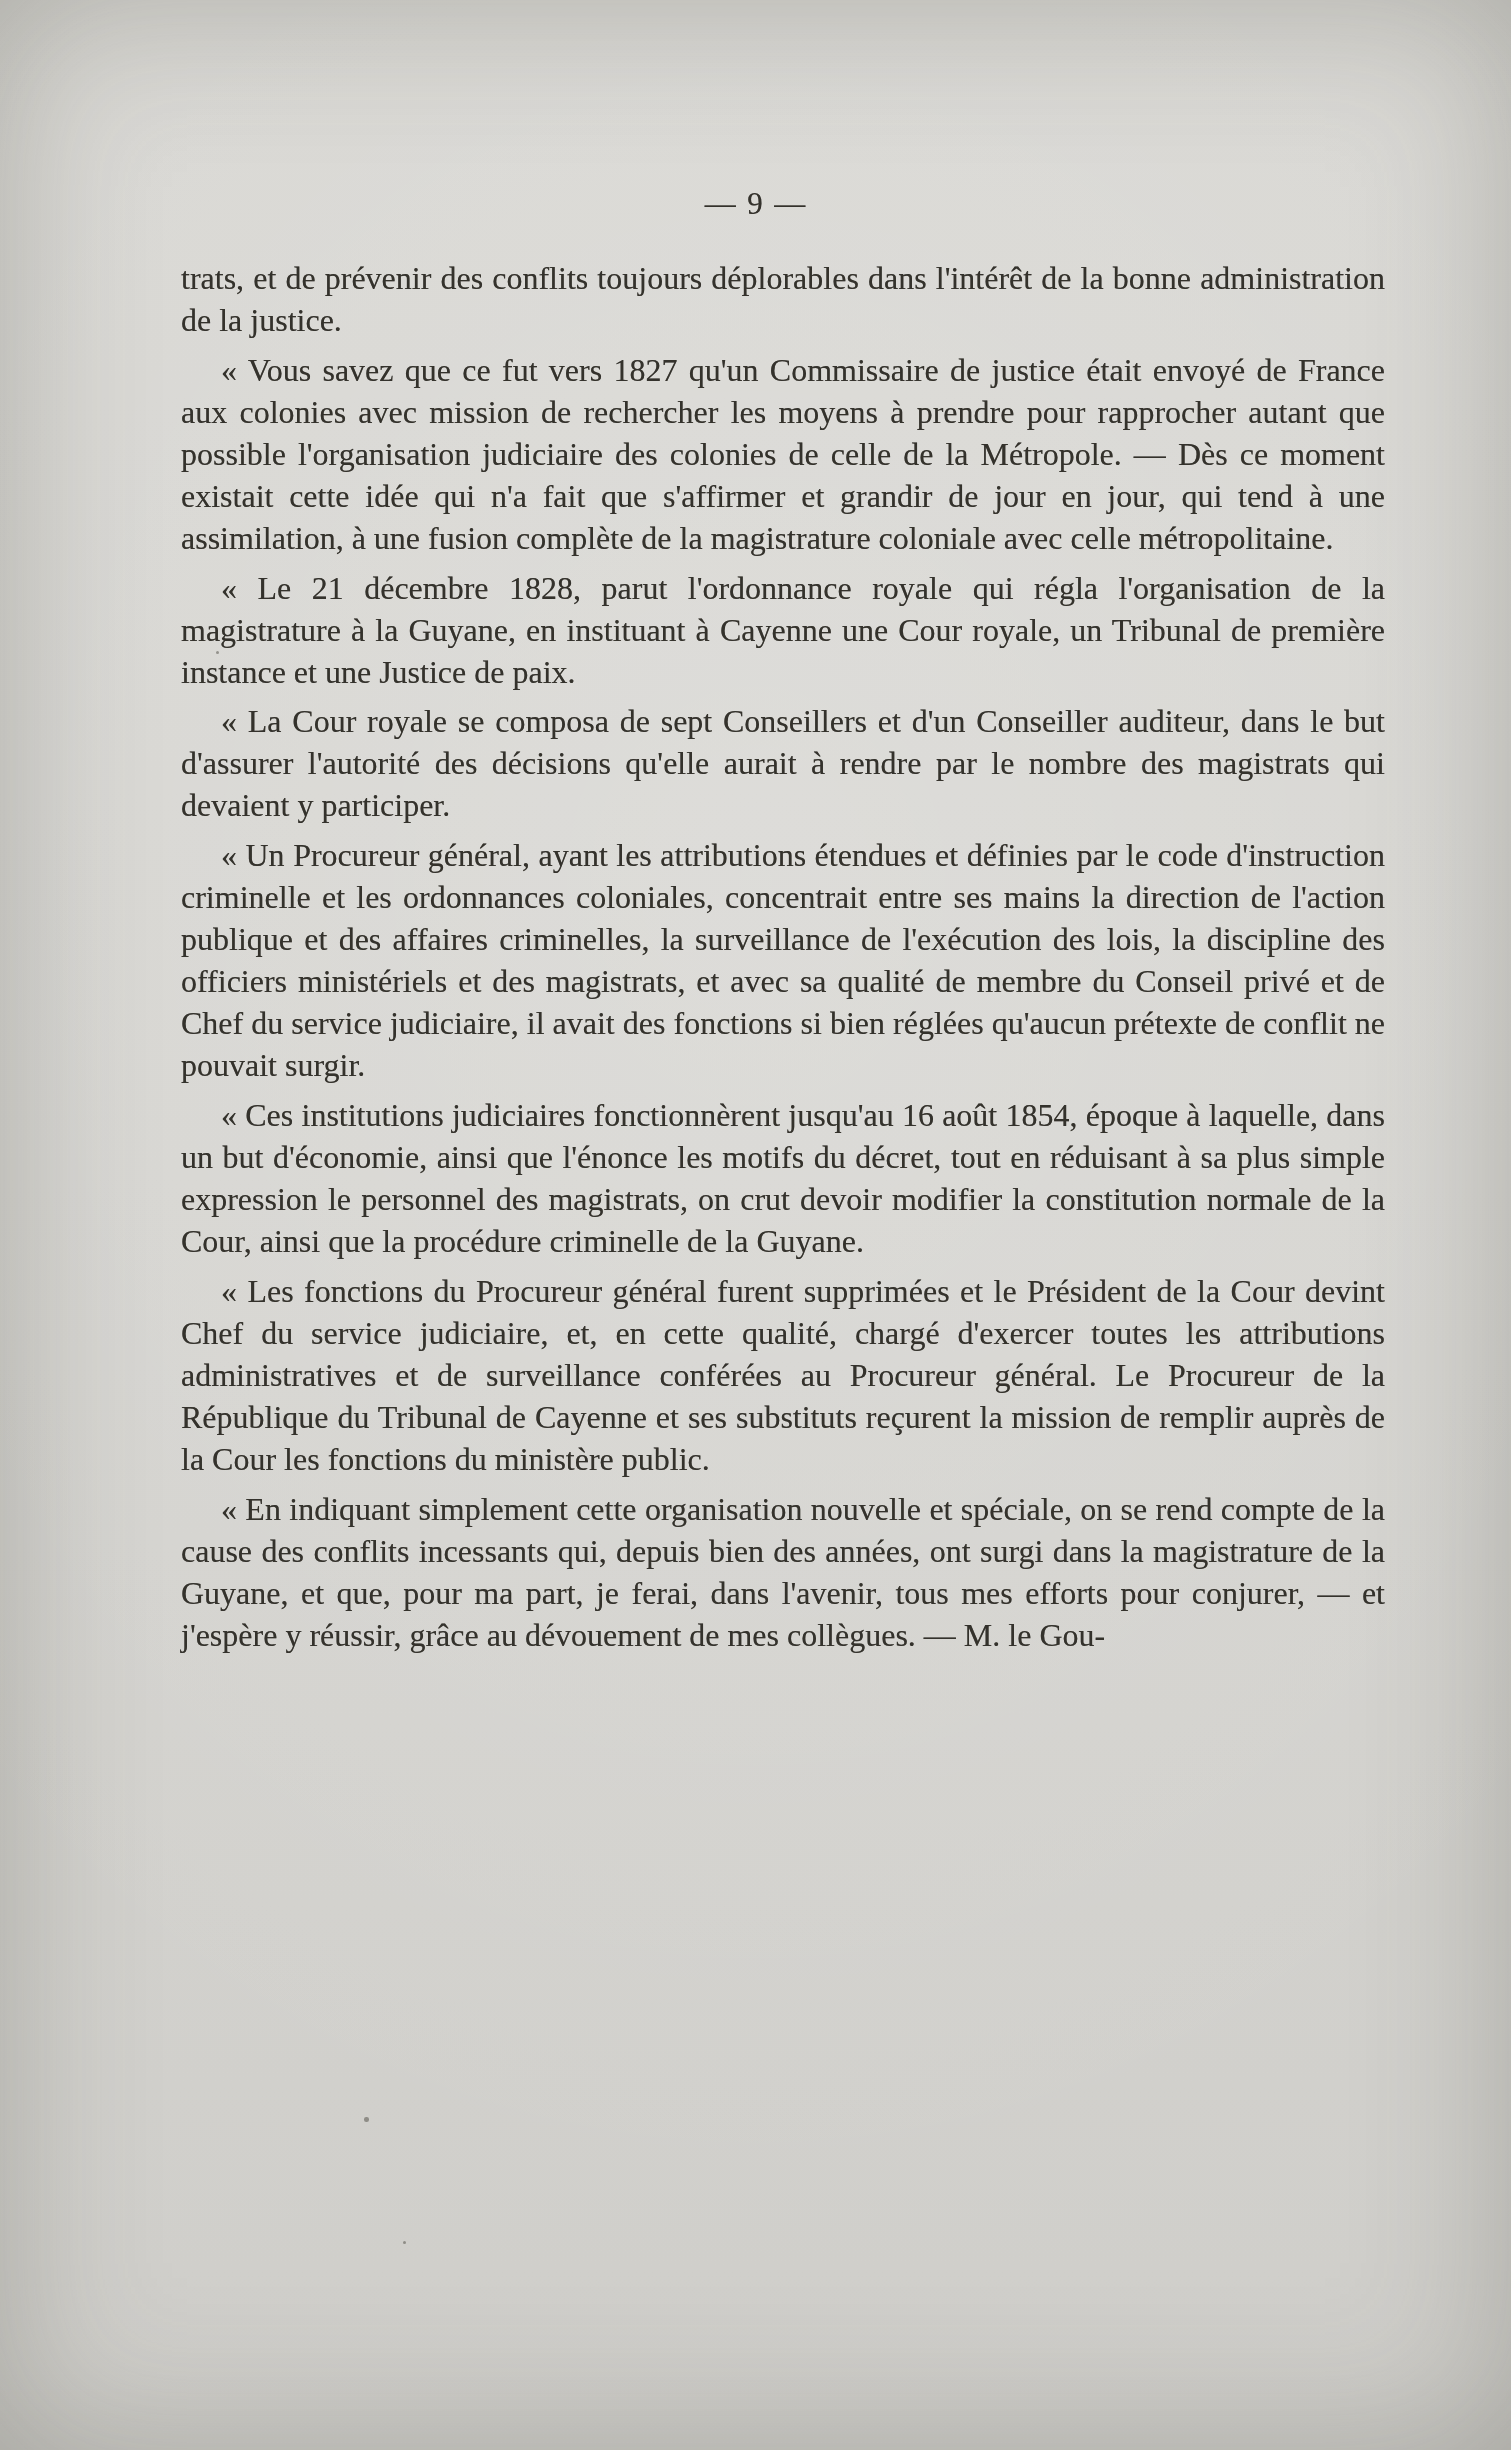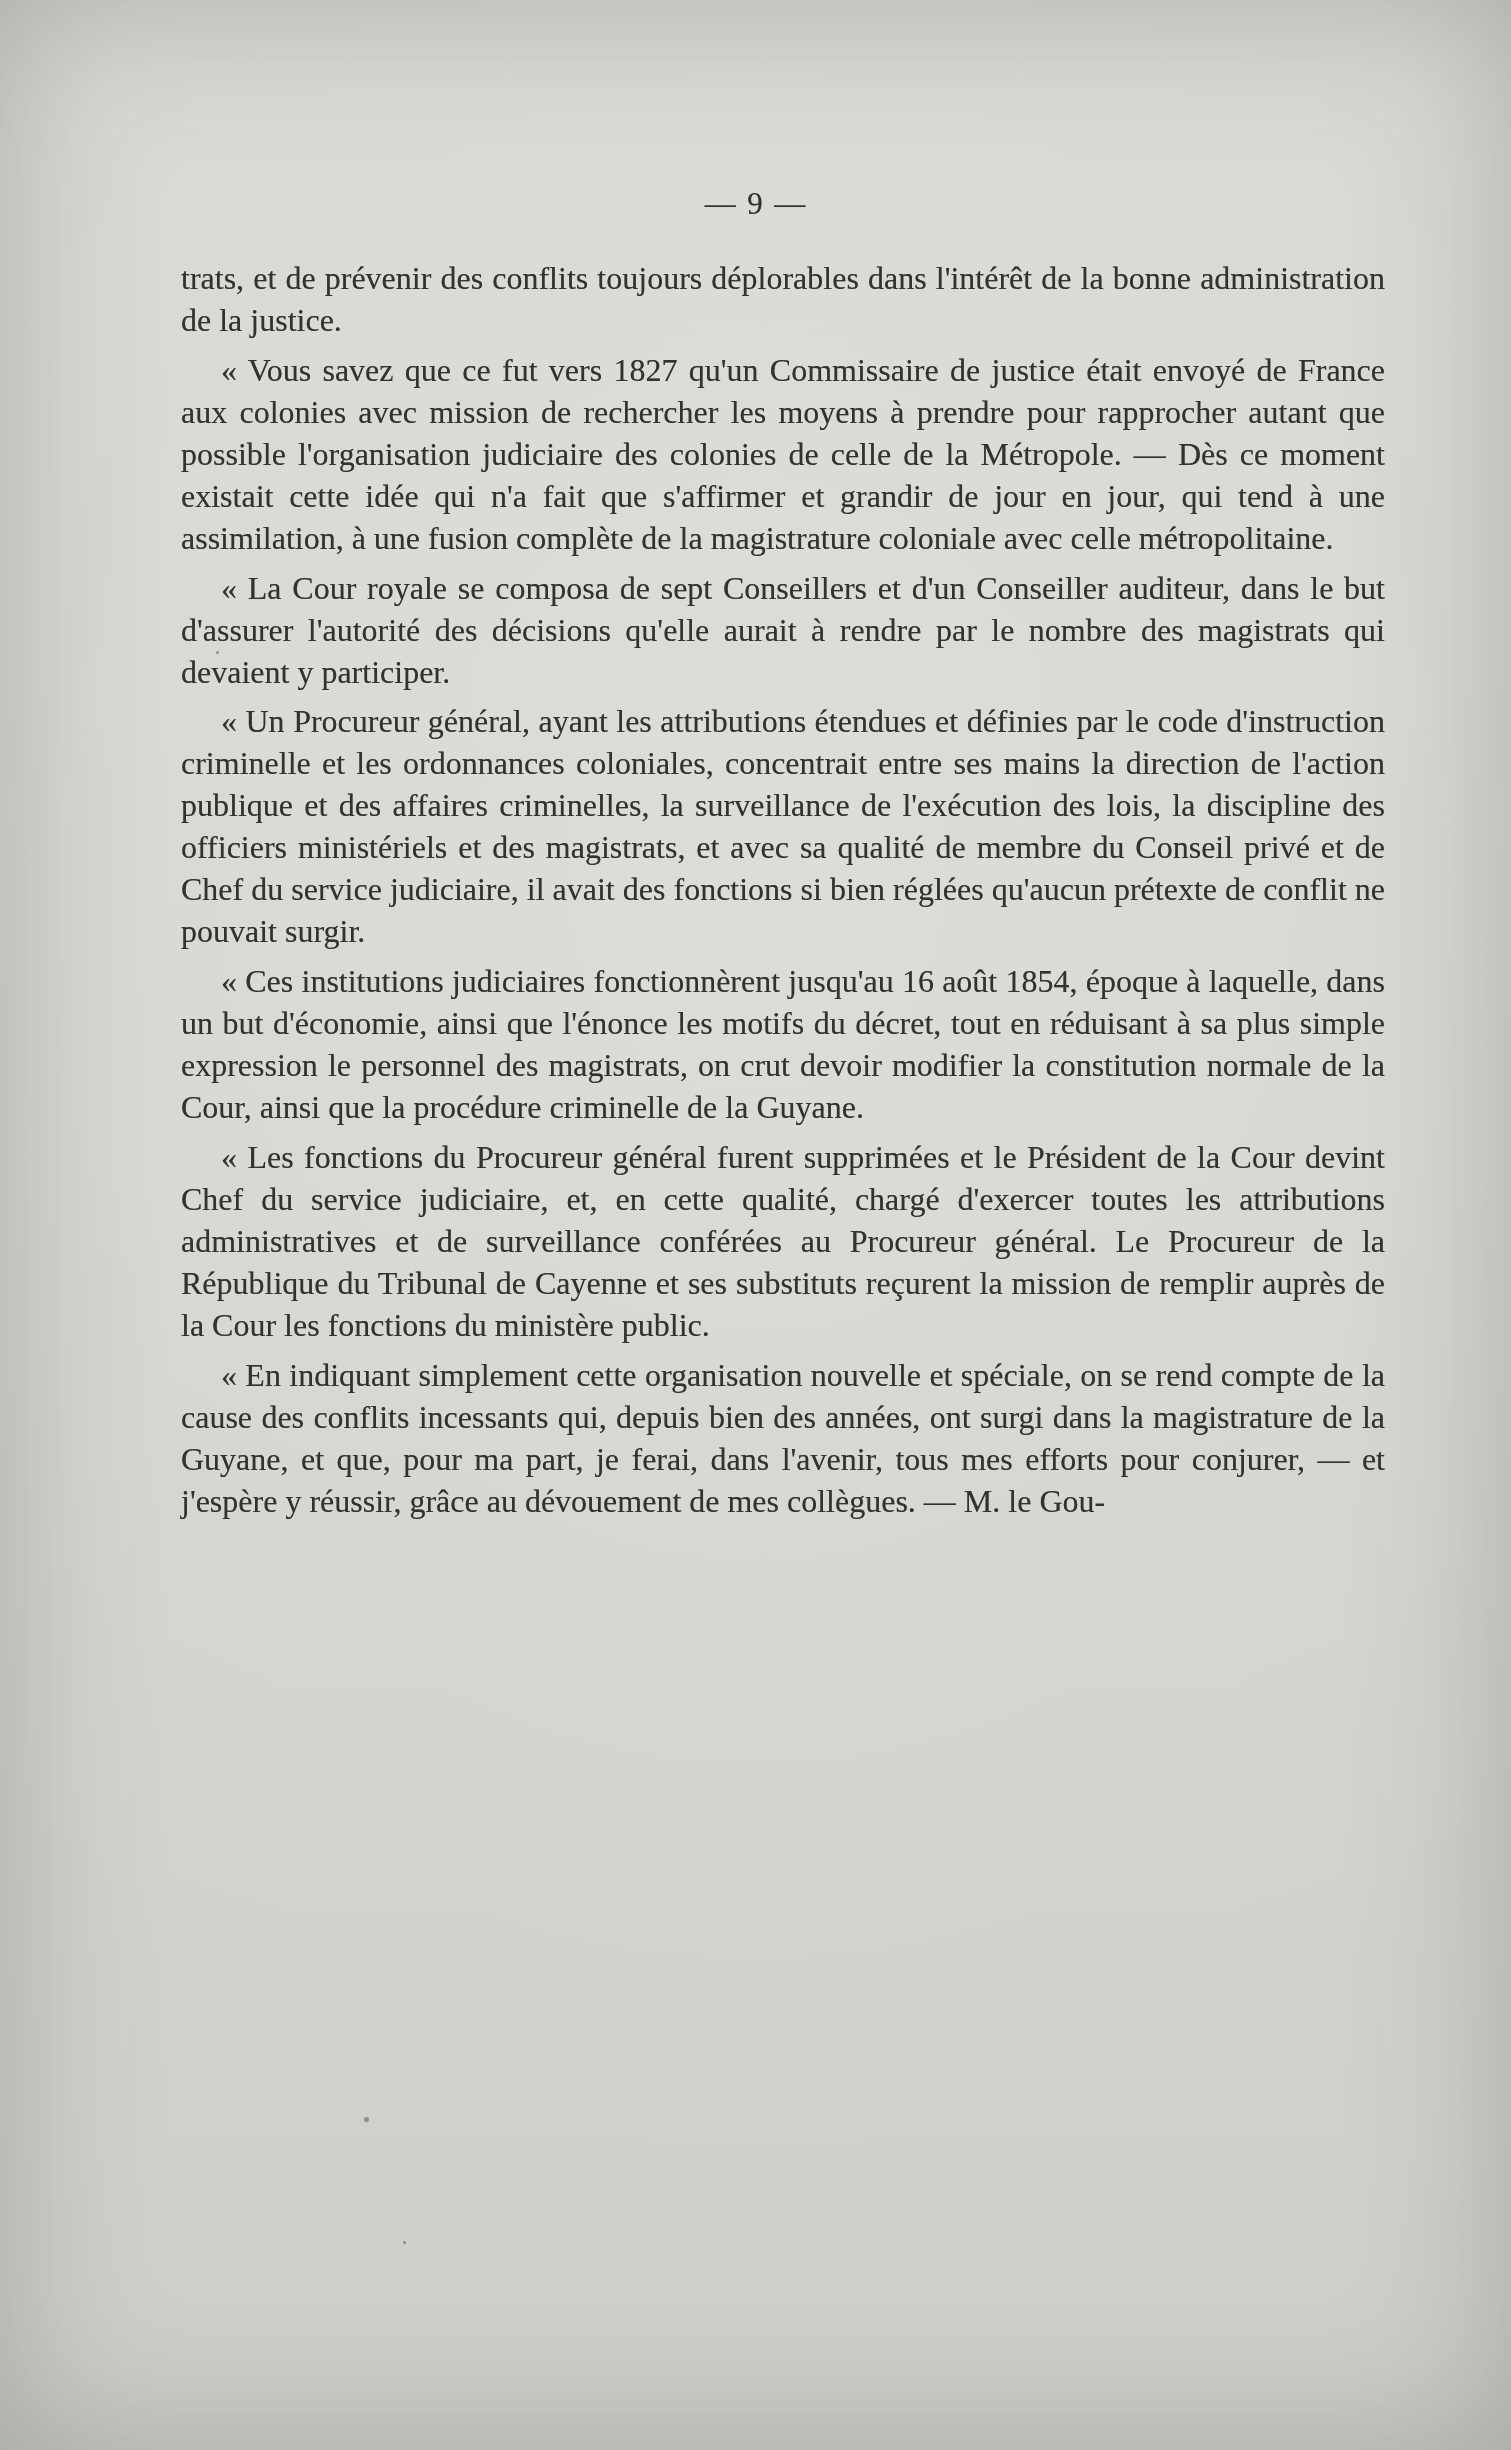--- a/index.html
+++ b/index.html
@@ -56,20 +56,21 @@
 </head>
 <body>
 
 <div class="page">
 
   <div class="page-number">— 9 —</div>
 
   <div class="text-block">
     <p class="para no-indent">trats, et de prévenir des conflits toujours déplorables dans l'intérêt de la bonne administration de la justice.</p>
     <p class="para">« Vous savez que ce fut vers 1827 qu'un Commissaire de justice était envoyé de France aux colonies avec mission de rechercher les moyens à prendre pour rapprocher autant que possible l'organisation judiciaire des colonies de celle de la Métropole. — Dès ce moment existait cette idée qui n'a fait que s'affirmer et grandir de jour en jour, qui tend à une assimilation, à une fusion complète de la magistrature coloniale avec celle métropolitaine.</p>
+    <p class="para">« Le 21 décembre 1828, parut l'ordonnance royale qui régla l'organisation de la magistrature à la Guyane, en instituant à Cayenne une Cour royale, un Tribunal de première instance et une Justice de paix.</p>
     <p class="para">« La Cour royale se composa de sept Conseillers et d'un Conseiller auditeur, dans le but d'assurer l'autorité des décisions qu'elle aurait à rendre par le nombre des magistrats qui devaient y participer.</p>
     <p class="para">« Un Procureur général, ayant les attributions étendues et définies par le code d'instruction criminelle et les ordonnances coloniales, concentrait entre ses mains la direction de l'action publique et des affaires criminelles, la surveillance de l'exécution des lois, la discipline des officiers ministériels et des magistrats, et avec sa qualité de membre du Conseil privé et de Chef du service judiciaire, il avait des fonctions si bien réglées qu'aucun prétexte de conflit ne pouvait surgir.</p>
     <p class="para">« Ces institutions judiciaires fonctionnèrent jusqu'au 16 août 1854, époque à laquelle, dans un but d'économie, ainsi que l'énonce les motifs du décret, tout en réduisant à sa plus simple expression le personnel des magistrats, on crut devoir modifier la constitution normale de la Cour, ainsi que la procédure criminelle de la Guyane.</p>
     <p class="para">« Les fonctions du Procureur général furent supprimées et le Président de la Cour devint Chef du service judiciaire, et, en cette qualité, chargé d'exercer toutes les attributions administratives et de surveillance conférées au Procureur général. Le Procureur de la République du Tribunal de Cayenne et ses substituts reçurent la mission de remplir auprès de la Cour les fonctions du ministère public.</p>
     <p class="para">« En indiquant simplement cette organisation nouvelle et spéciale, on se rend compte de la cause des conflits incessants qui, depuis bien des années, ont surgi dans la magistrature de la Guyane, et que, pour ma part, je ferai, dans l'avenir, tous mes efforts pour conjurer, — et j'espère y réussir, grâce au dévouement de mes collègues. — M. le Gou-</p>
   </div>
 
   <div class="speck" style="left: 364px; top: 2117px; width: 4.5px; height: 4.5px;"></div>
   <div class="speck" style="left: 216px; top: 651px; width: 3.2px; height: 3.2px;"></div>
   <div class="speck" style="left: 403px; top: 2241px; width: 3.2px; height: 3.2px;"></div>

